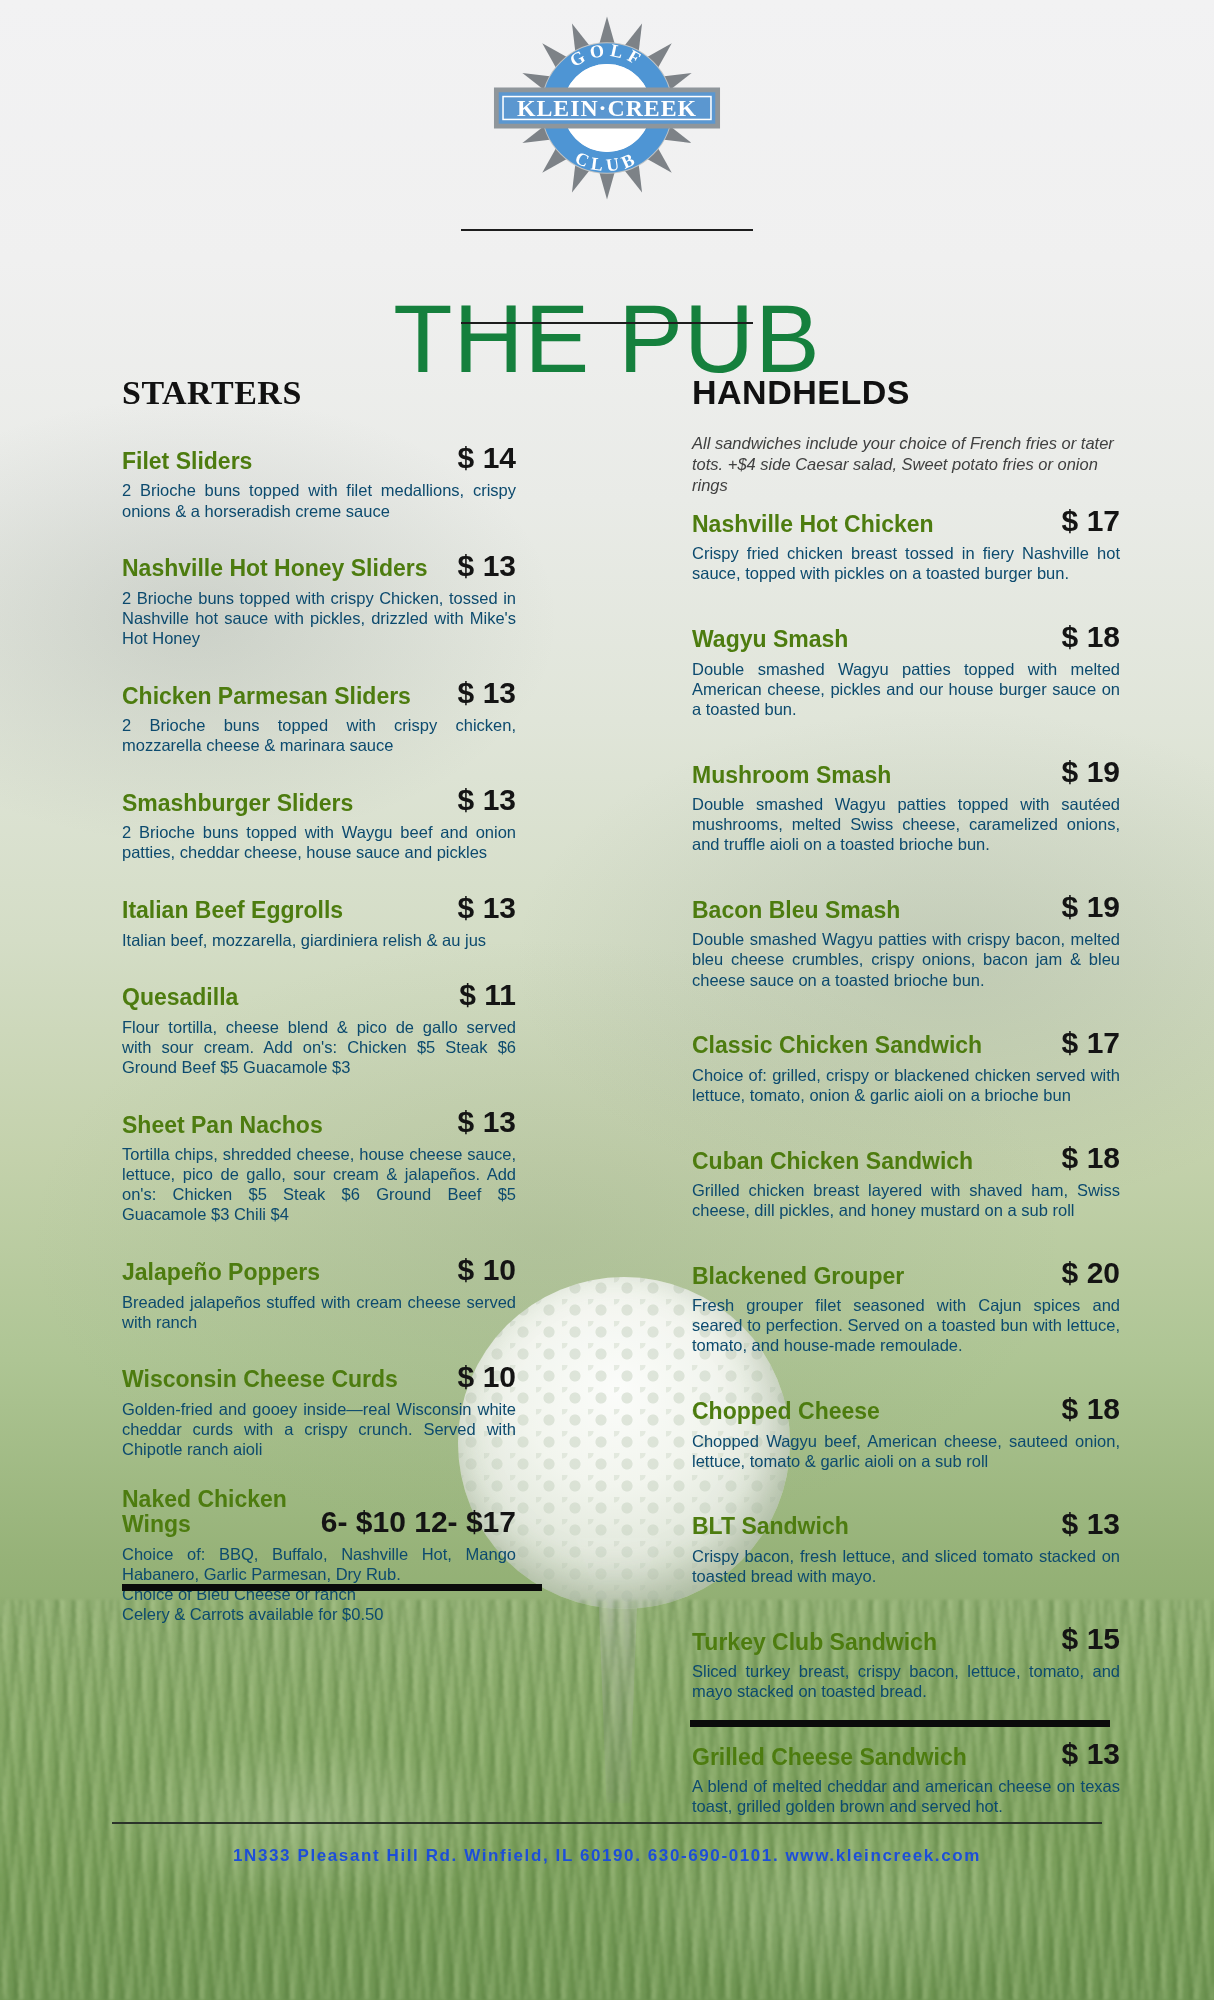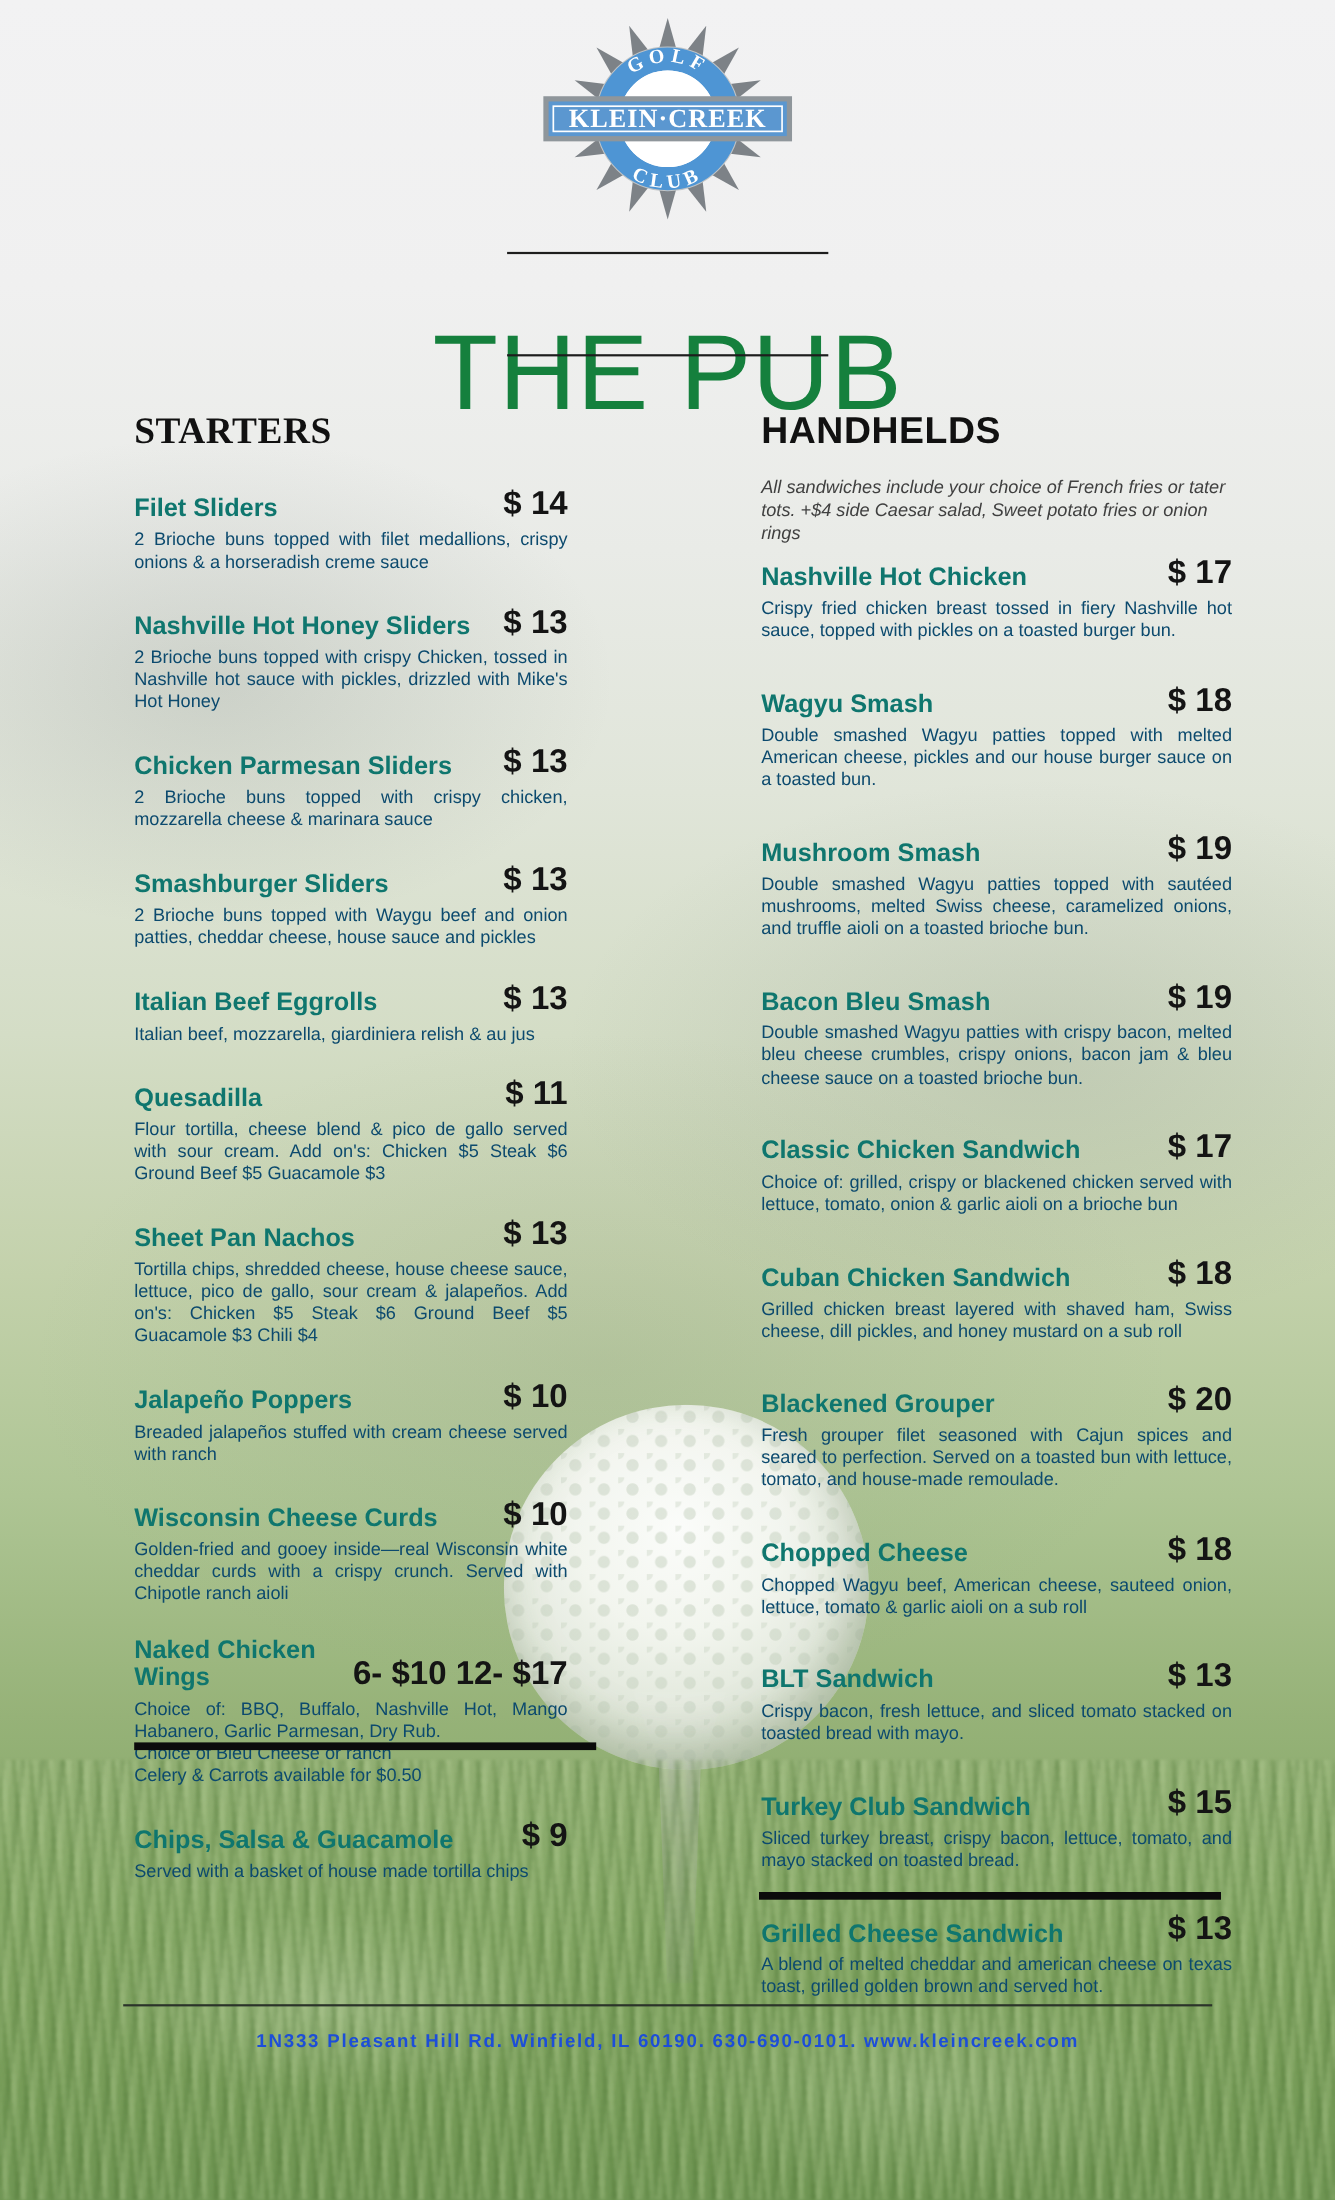--- a/index.html
+++ b/index.html
@@ -60,21 +60,21 @@
   .col{position:absolute;top:374px;z-index:5;}
   .col-left{left:122px;width:394px;}
   .col-right{left:692px;width:428px;}
   .section-heading{font-size:34px;font-weight:700;letter-spacing:.5px;line-height:1.1;margin:0;color:#111;}
   .col-left .section-heading{margin-bottom:30px;font-family:Liberation Serif, serif;}
   .col-right .section-heading{margin-bottom:22px;}
   .note{font-style:italic;font-size:16.5px;line-height:1.27;color:#404040;margin:0 0 8px 0;}
   .item{margin-bottom:28px;}
   .col-right .item{margin-bottom:36px;}
   .item-head{display:flex;justify-content:space-between;align-items:flex-end;gap:8px;}
-  .item-name{font-size:23px;font-weight:700;line-height:1.1;color:#0f766e;}
+  .item-name{font-size:23px;font-weight:700;line-height:1.1;color:#4d7c0f;}
   .item-price{font-size:30px;font-weight:700;line-height:1.1;color:#141414;white-space:nowrap;}
   .item-desc{margin-top:6px;}
   .desc-line{font-size:16.5px;line-height:1.22;color:#0c4a6e;text-align:justify;}
   
   .divider{position:absolute;height:7px;background:#0b0b0b;z-index:5;}
   .divider-left{left:122px;top:1584px;width:420px;}
   .divider-right{left:690px;top:1720px;width:420px;}
   .footer-rule{position:absolute;left:112px;top:1822px;width:990px;height:2px;background:#2b332a;z-index:5;}
   .footer-text{
     position:absolute;left:0;top:1846px;width:100%;text-align:center;z-index:5;
@@ -230,29 +230,20 @@
       <span class="item-name">Naked Chicken Wings</span>
       <span class="item-price">6- $10 12- $17</span>
     </div>
     <div class="item-desc">
             <div class="desc-line">Choice of: BBQ, Buffalo, Nashville Hot, Mango Habanero, Garlic Parmesan, Dry Rub.</div>
             <div class="desc-line">Choice of Bleu Cheese or ranch</div>
             <div class="desc-line">Celery &amp; Carrots available for $0.50</div>
           </div>
   </div>
 
-  <div class="item">
-    <div class="item-head">
-      <span class="item-name">Chips, Salsa &amp; Guacamole</span>
-      <span class="item-price">$ 9</span>
-    </div>
-    <div class="item-desc">
-            <div class="desc-line">Served with a basket of house made tortilla chips</div>
-          </div>
-  </div>
 </div>
   </section>
 
   <section class="col col-right">
     <h2 class="section-heading">HANDHELDS</h2>
     <p class="note">All sandwiches include your choice of French fries or tater tots. +$4 side Caesar salad, Sweet potato fries or onion rings</p>
     <div class="items" id="items-handhelds">
   <div class="item">
     <div class="item-head">
       <span class="item-name">Nashville Hot Chicken</span>

